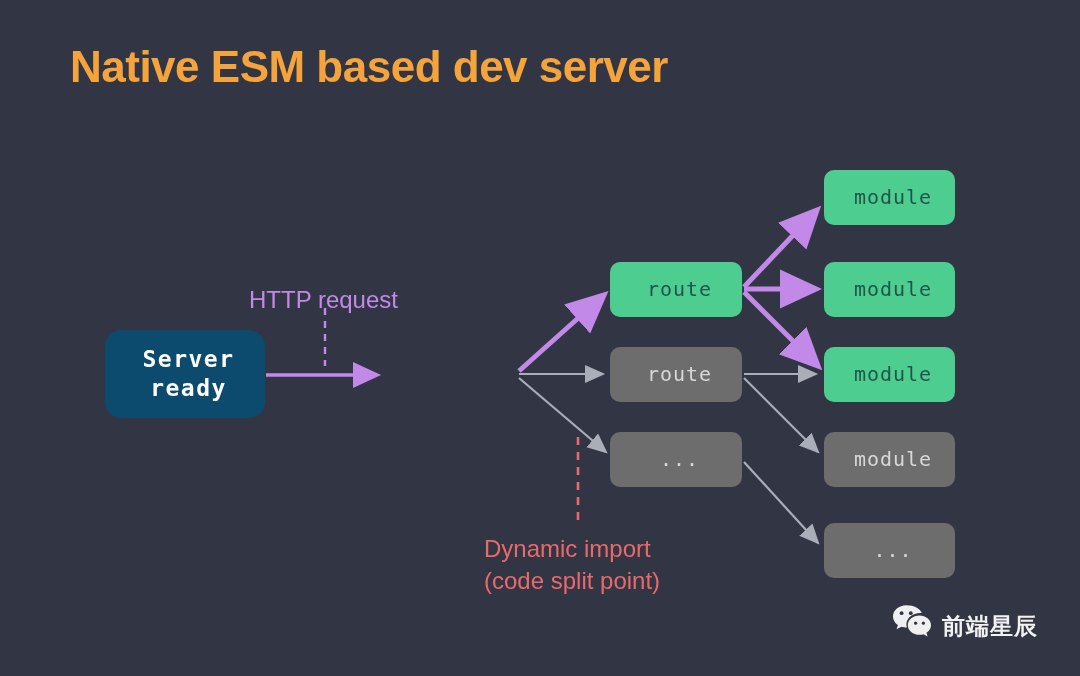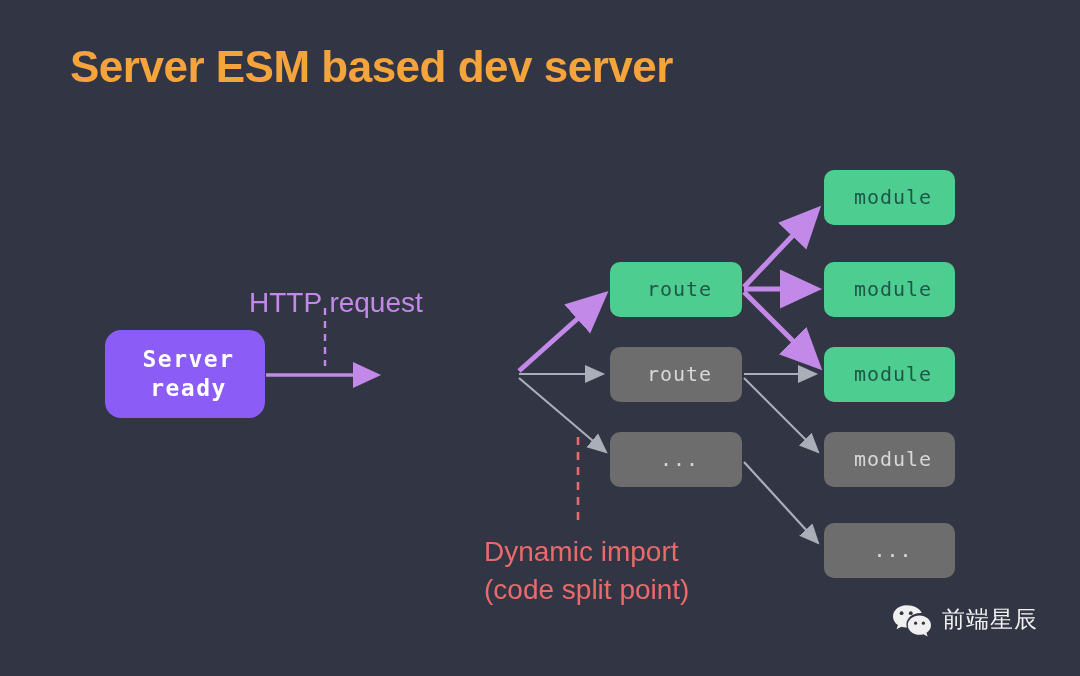--- a/index.html
+++ b/index.html
@@ -36,75 +36,76 @@
     border-radius: 10px;
     font-family: "DejaVu Sans Mono", "Liberation Mono", monospace;
     font-size: 20px;
     letter-spacing: 1px;
     line-height: 1.25;
     text-align: center;
     white-space: pre-line;
     padding-left: 7px;
   }
   .node-server {
-    background: #8b5cf6;
+    background: #0c4a6e;
     color: #FFFFFF;
     font-weight: 700;
     font-size: 23px;
     border-radius: 16px;
     letter-spacing: 1.5px;
   }
   .node-entry {
     background: #C9E982;
     color: #2C4A3B;
   }
   .node-green {
     background: #4ECD91;
     color: #1F5647;
   }
   .node-gray {
     background: #6D6D6D;
     color: #D8D8D8;
   }
   .label {
     position: absolute;
-    font-size: 28px;
+    font-size: 24px;
     white-space: pre-line;
     line-height: 1.35;
   }
   .label-http { color: #C389E8; }
   .label-dyn { color: #E96A6A; }
   #flowsvg {
     position: absolute;
     left: 0;
     top: 0;
     width: 1080px;
     height: 676px;
     pointer-events: none;
   }
   #wechat {
     position: absolute;
     left: 892px;
     top: 604px;
     display: flex;
-    align-items: flex-start;
+    align-items: flex-end;
     gap: 10px;
+    font-weight: bold;
   }
   #wechat .wx-text {
     color: #F2F2F2;
     font-size: 23px;
     letter-spacing: 1px;
   }
 </style>
 </head>
 <body>
 
 <div id="slide">
 
-  <div id="title">Server ESM based dev server</div>
+  <div id="title">Native ESM based dev server</div>
 
   <svg id="flowsvg" viewBox="0 0 1080 676" xmlns="http://www.w3.org/2000/svg">
     <defs>
       <marker id="ah-purple" markerWidth="9" markerHeight="9" refX="7.2" refY="4.5" orient="auto" markerUnits="strokeWidth">
         <path d="M0,0.6 L8.4,4.5 L0,8.4 Z" fill="#C389E8"></path>
       </marker>
       <marker id="ah-gray" markerWidth="10" markerHeight="10" refX="8.2" refY="5" orient="auto" markerUnits="strokeWidth">
         <path d="M0,0.9 L9.2,5 L0,9.1 Z" fill="#A9AEB8"></path>
       </marker>
     </defs>

